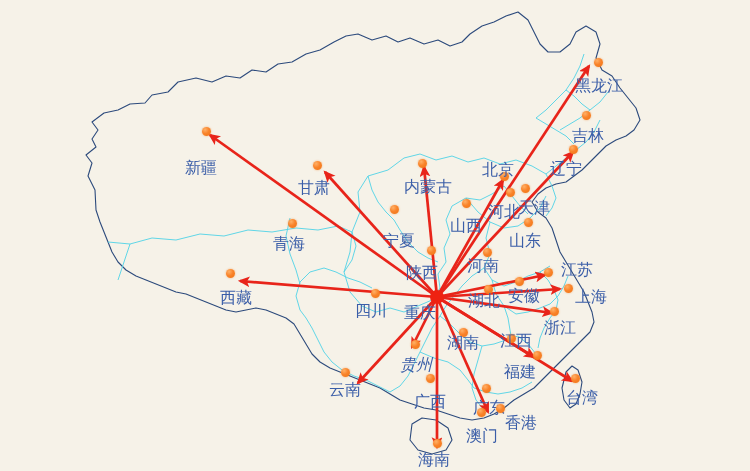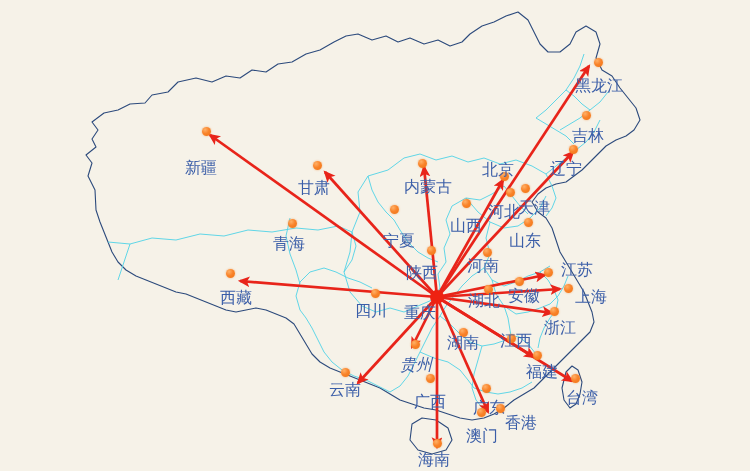--- a/index.html
+++ b/index.html
@@ -187,21 +187,21 @@
       <div class="city-label" style="left: 575px; top: 289px;">上海</div>
       <div class="city-dot" style="left: 549.5px; top: 306.5px; width: 9px; height: 9px;"></div>
       <div class="city-label" style="left: 544px; top: 320px;">浙江</div>
       <div class="city-dot" style="left: 483.5px; top: 284.5px; width: 9px; height: 9px;"></div>
       <div class="city-label" style="left: 468px; top: 293px;">湖北</div>
       <div class="city-dot" style="left: 458.5px; top: 327.5px; width: 9px; height: 9px;"></div>
       <div class="city-label" style="left: 447px; top: 335px;">湖南</div>
       <div class="city-dot" style="left: 506.5px; top: 333.5px; width: 9px; height: 9px;"></div>
       <div class="city-label" style="left: 500px; top: 333px;">江西</div>
       <div class="city-dot" style="left: 532.5px; top: 350.5px; width: 9px; height: 9px;"></div>
-      <div class="city-label" style="left: 526px; top: 364px;">福建</div>
+      <div class="city-label" style="left: 504px; top: 364px;">福建</div>
       <div class="city-dot" style="left: 570.5px; top: 373.5px; width: 9px; height: 9px;"></div>
       <div class="city-label" style="left: 566px; top: 390px;">台湾</div>
       <div class="city-dot" style="left: 410.5px; top: 339.5px; width: 9px; height: 9px;"></div>
       <div class="city-label" style="left: 400px; top: 357px; font-style: italic;">贵州</div>
       <div class="city-dot" style="left: 370.5px; top: 288.5px; width: 9px; height: 9px;"></div>
       <div class="city-label" style="left: 355px; top: 303px;">四川</div>
       <div class="city-dot" style="left: 340.5px; top: 367.5px; width: 9px; height: 9px;"></div>
       <div class="city-label" style="left: 329px; top: 382px;">云南</div>
       <div class="city-dot" style="left: 425.5px; top: 373.5px; width: 9px; height: 9px;"></div>
       <div class="city-label" style="left: 414px; top: 394px;">广西</div>

